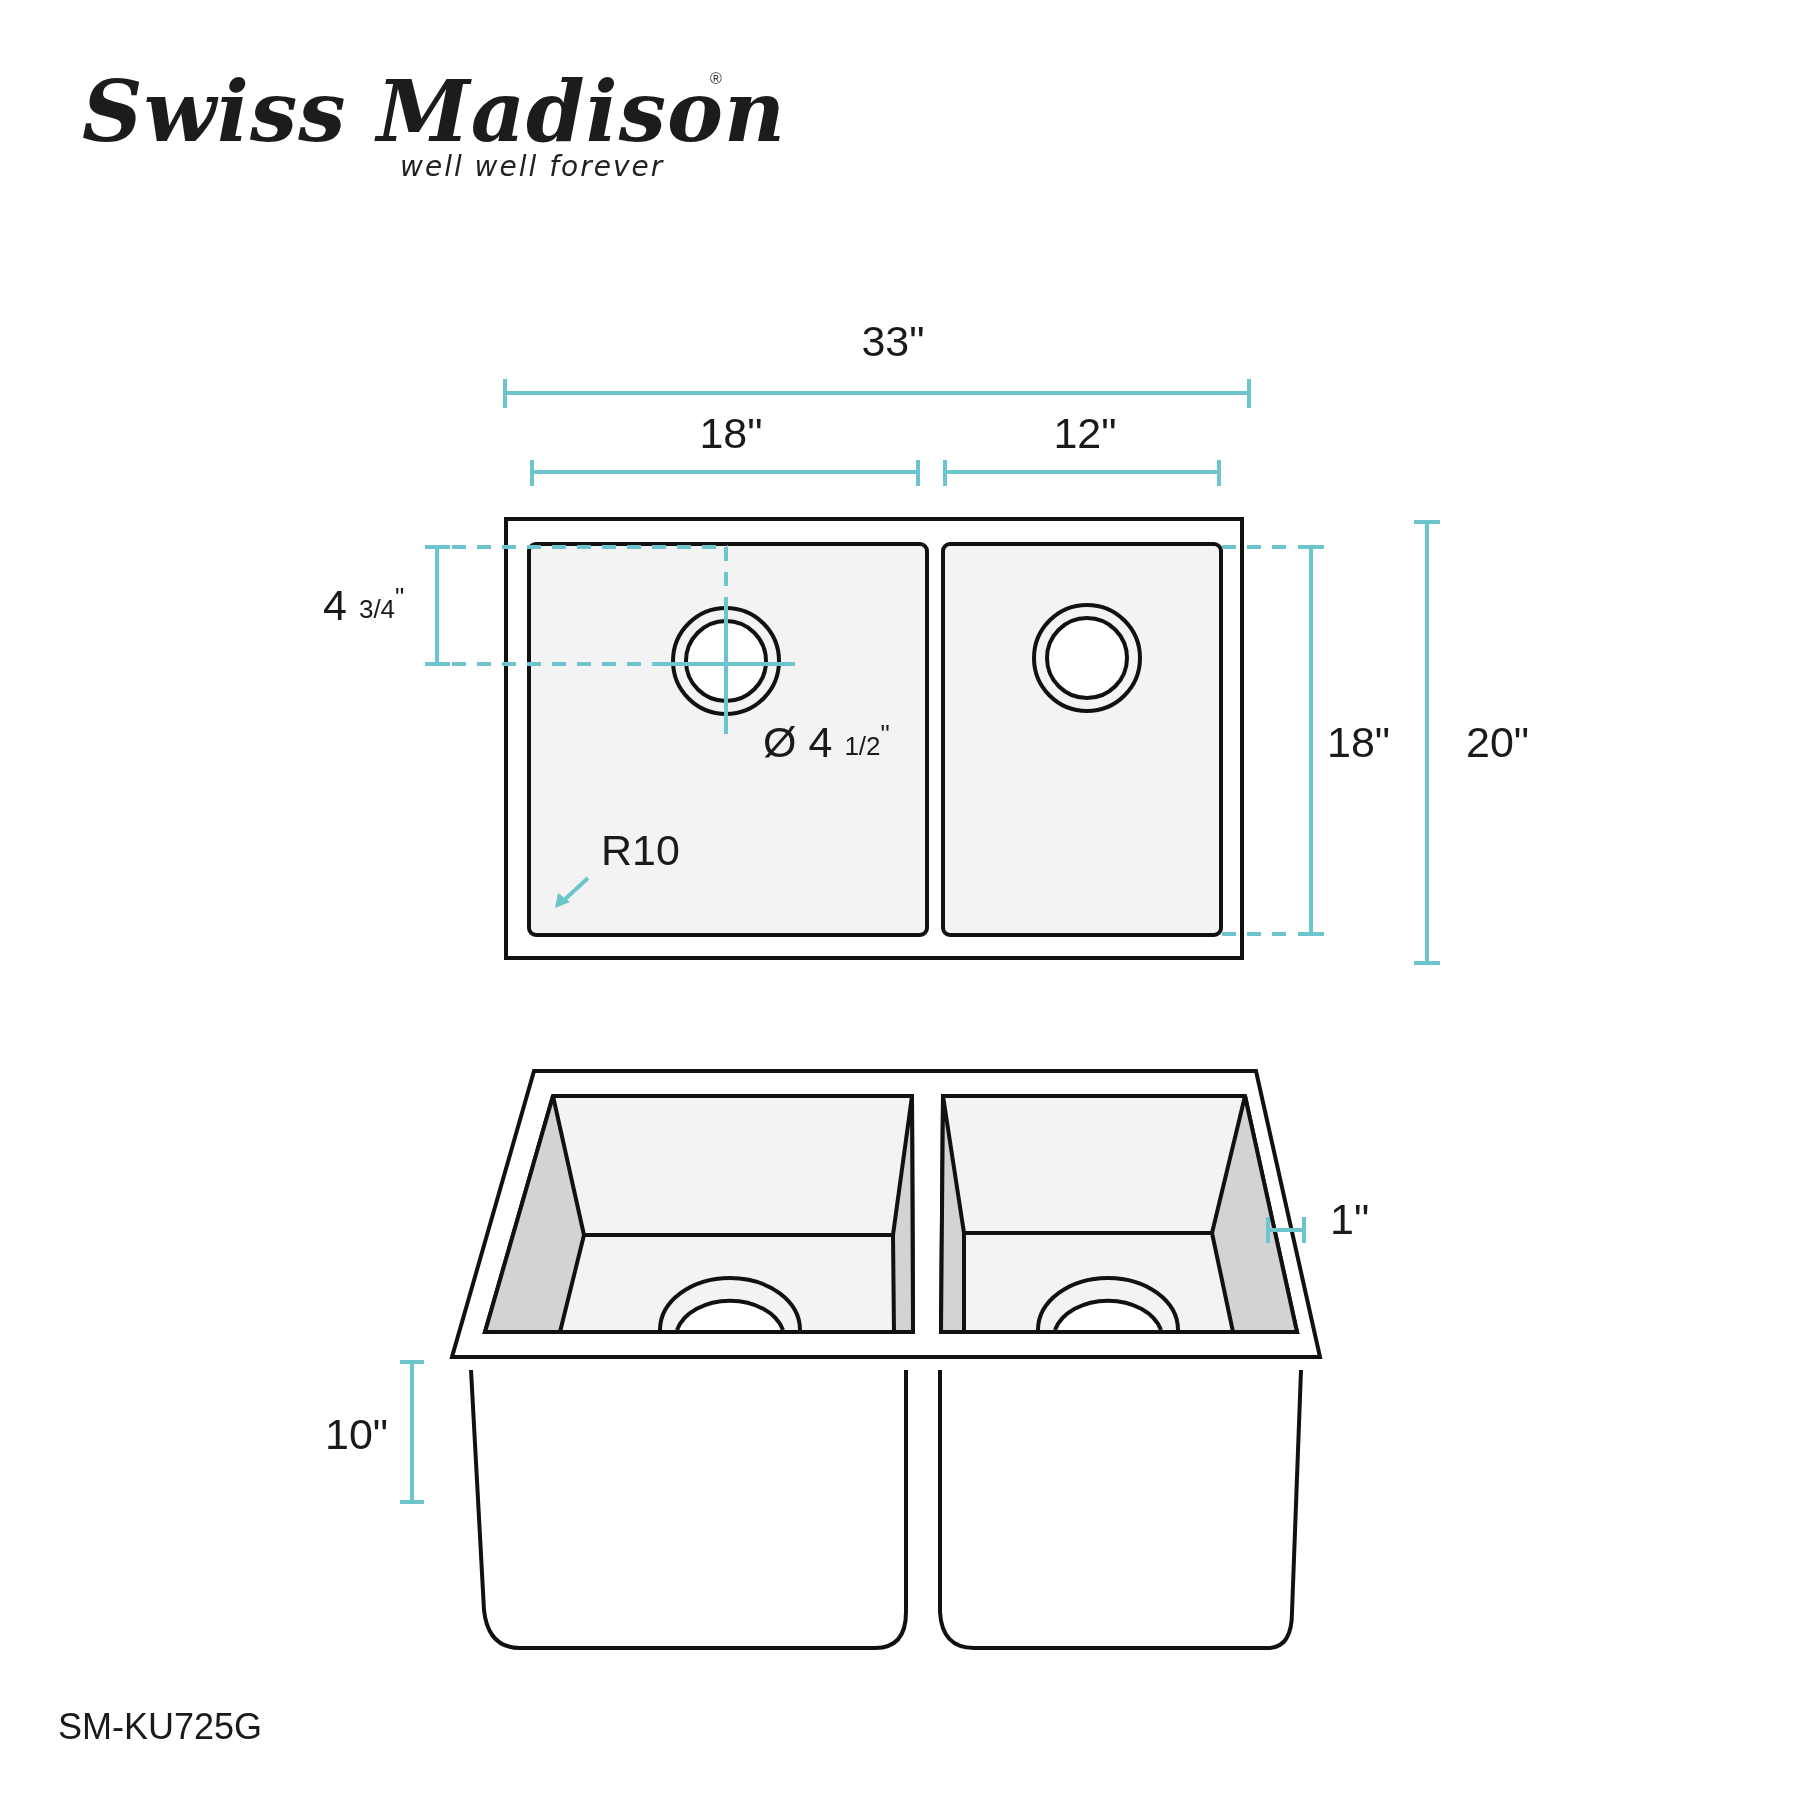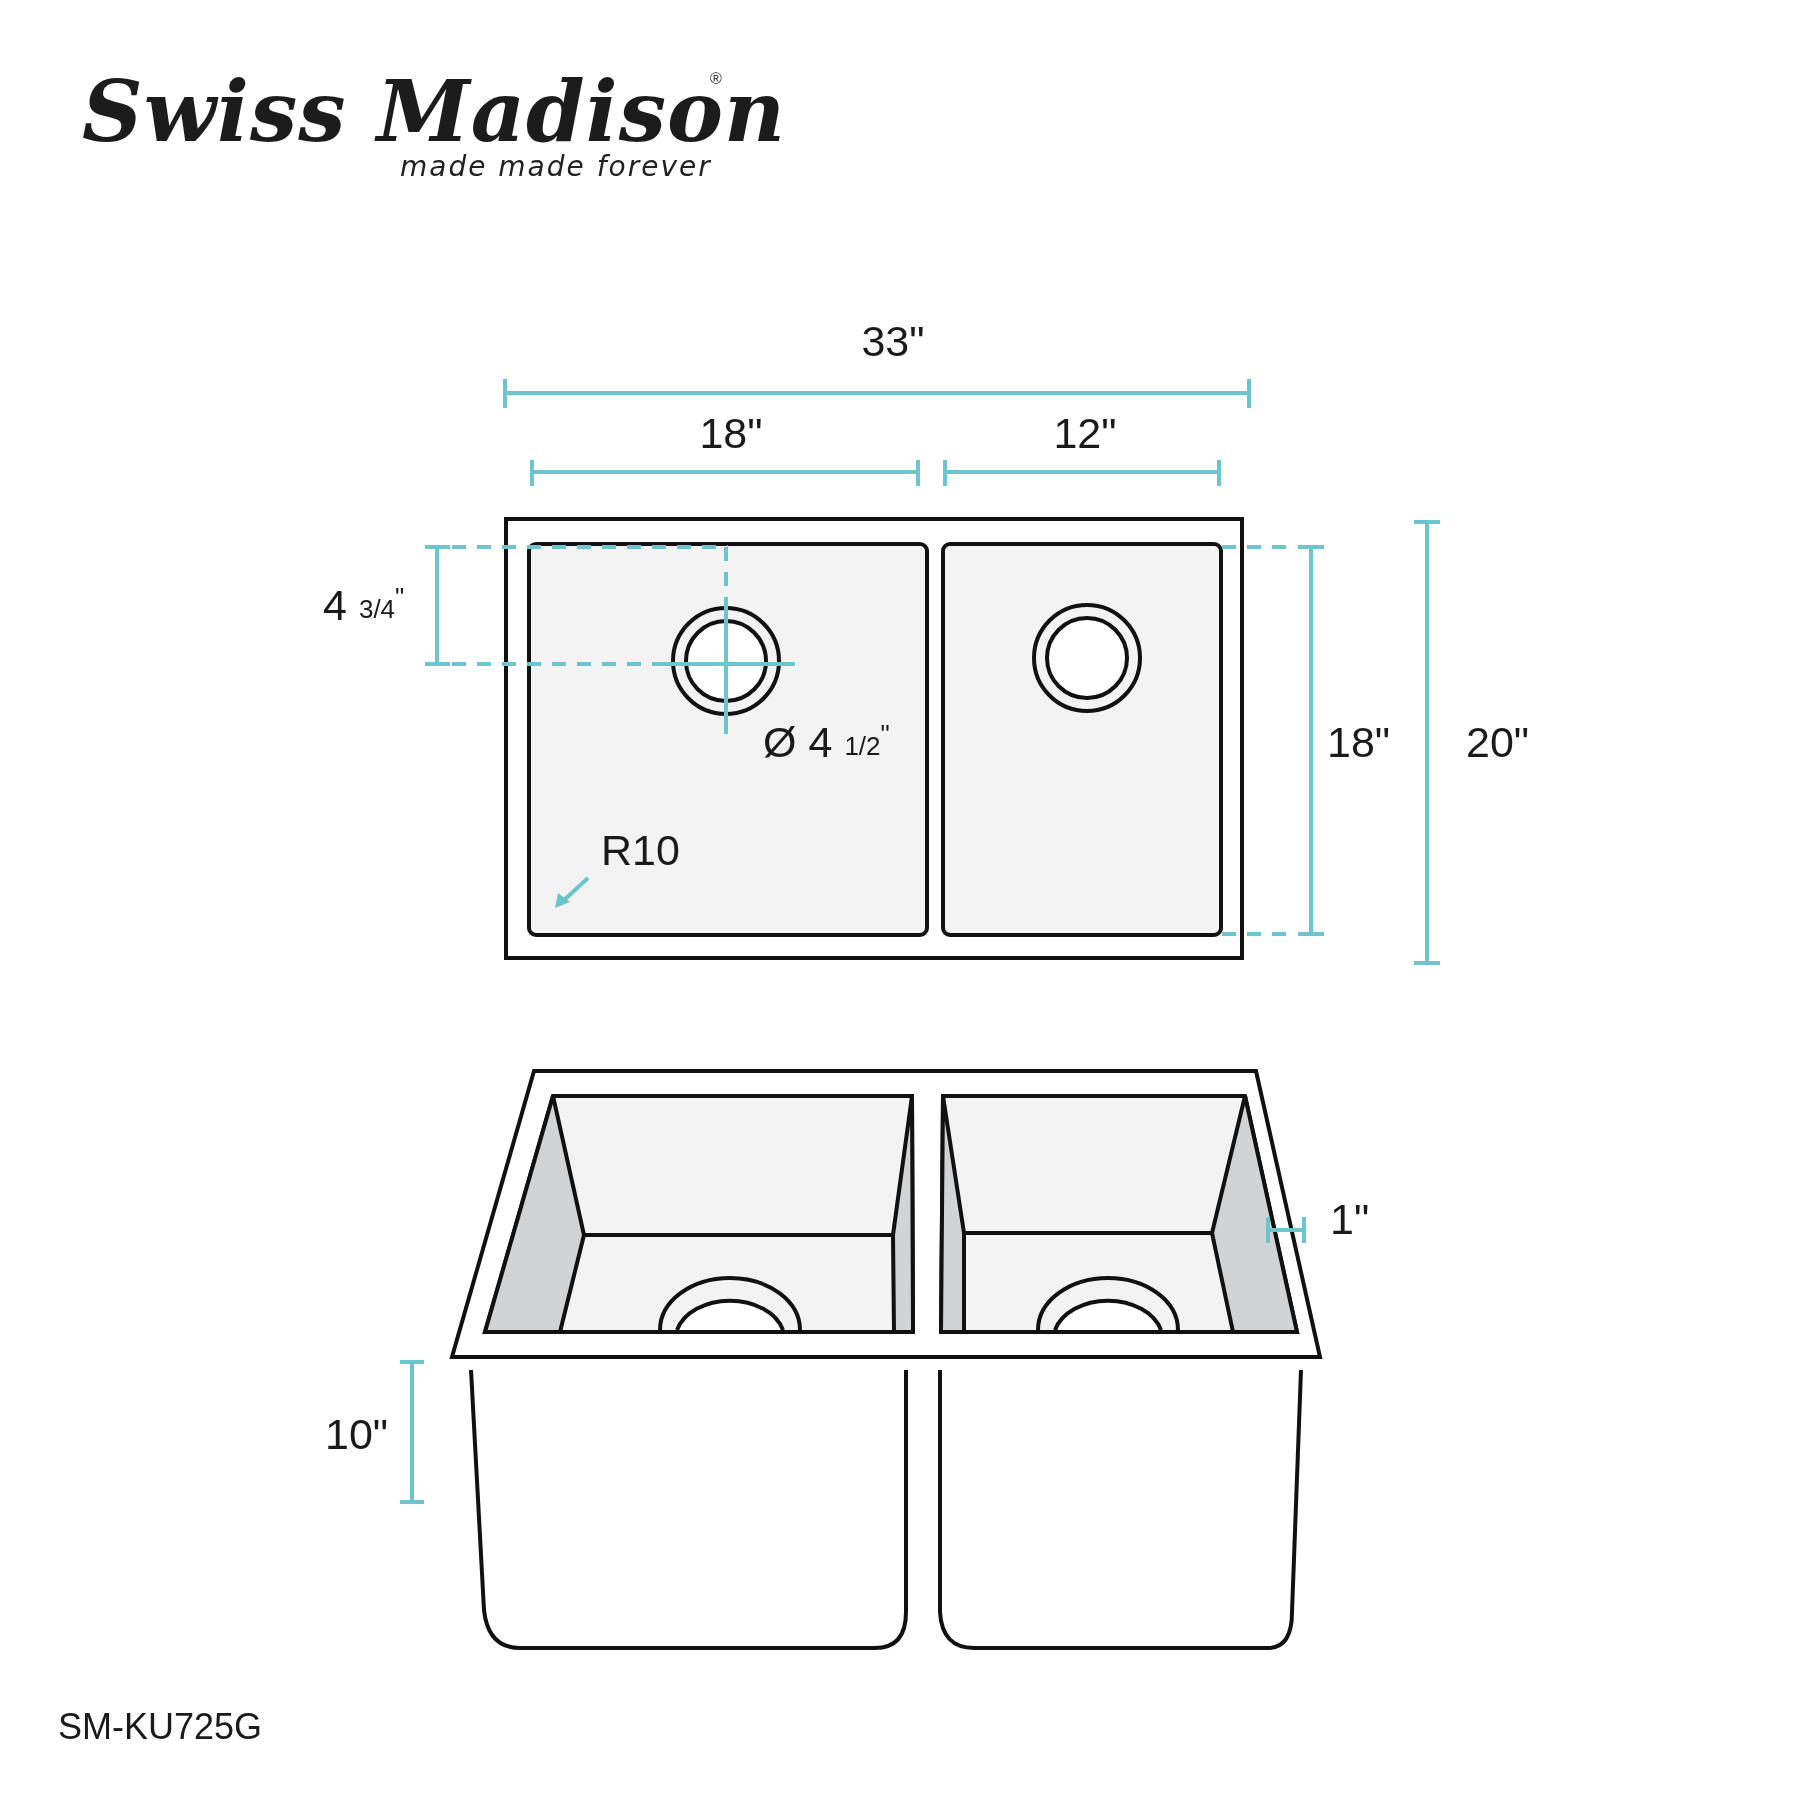--- a/index.html
+++ b/index.html
@@ -17,21 +17,21 @@
     .frac { font-size: 26px; }
     .model { position: absolute; left: 58px; top: 1706px; font-size: 36px; color: #1a1a1a;
              font-family: "Liberation Sans", sans-serif; }
   </style>
 </head>
 <body>
 
 <div class="logo">
   <span class="logo-main">Swiss Madison</span>
   <span class="logo-reg">®</span>
-  <span class="logo-tag">made made forever</span>
+  <span class="logo-tag">well well forever</span>
 </div>
 
 <svg class="drawing" width="1800" height="1800" viewBox="0 0 1800 1800">
 
   <g>
 
     <rect x="506" y="519" width="736" height="439" fill="#ffffff" stroke="#111" stroke-width="4"></rect>
 
     <rect x="529" y="544" width="398" height="391" rx="7" fill="#f3f3f3" stroke="#111" stroke-width="4"></rect>
 

